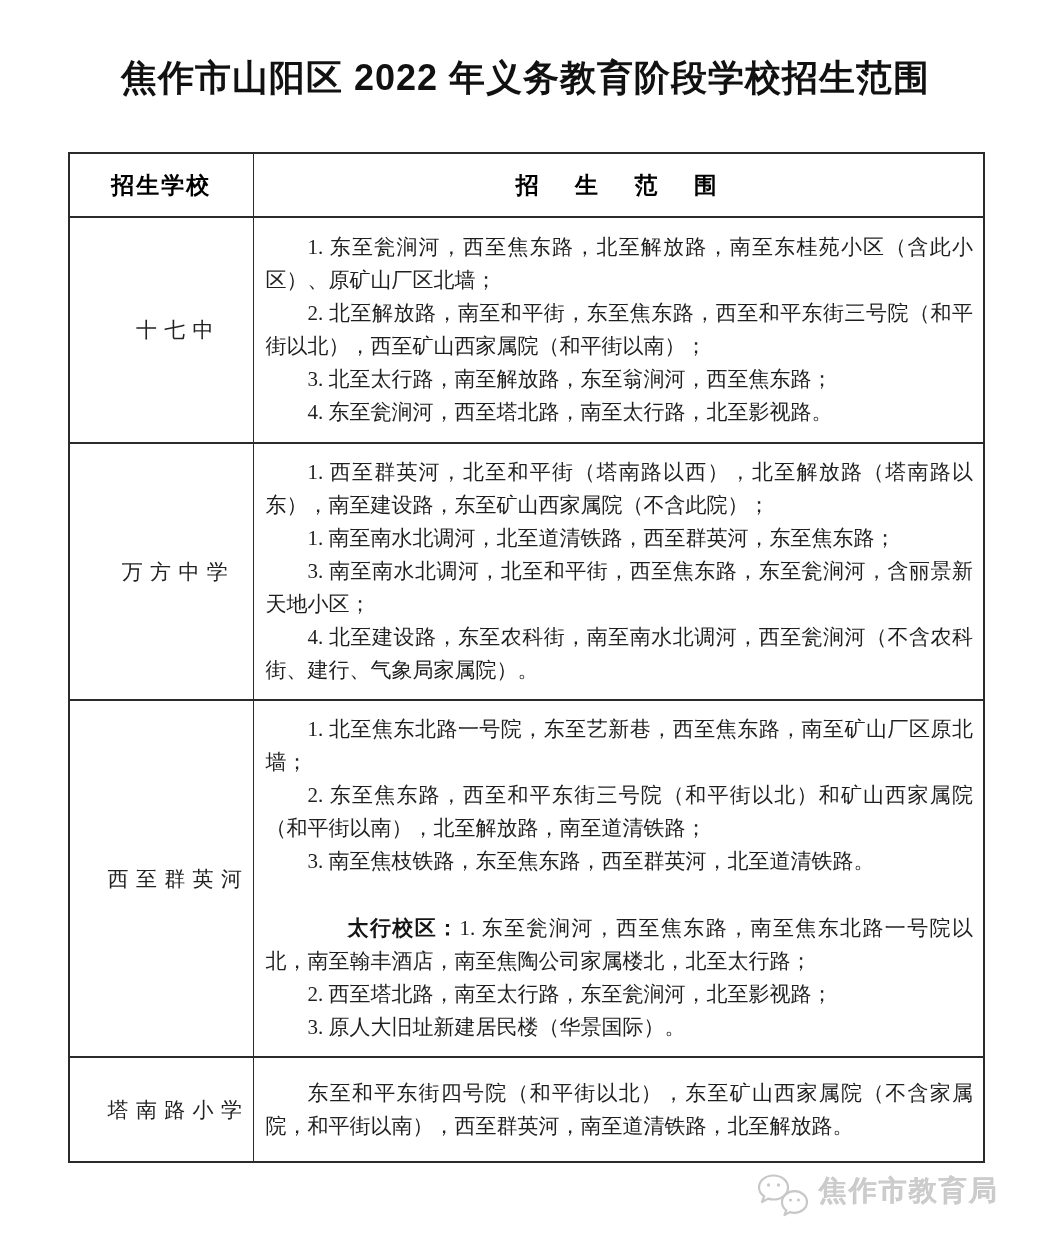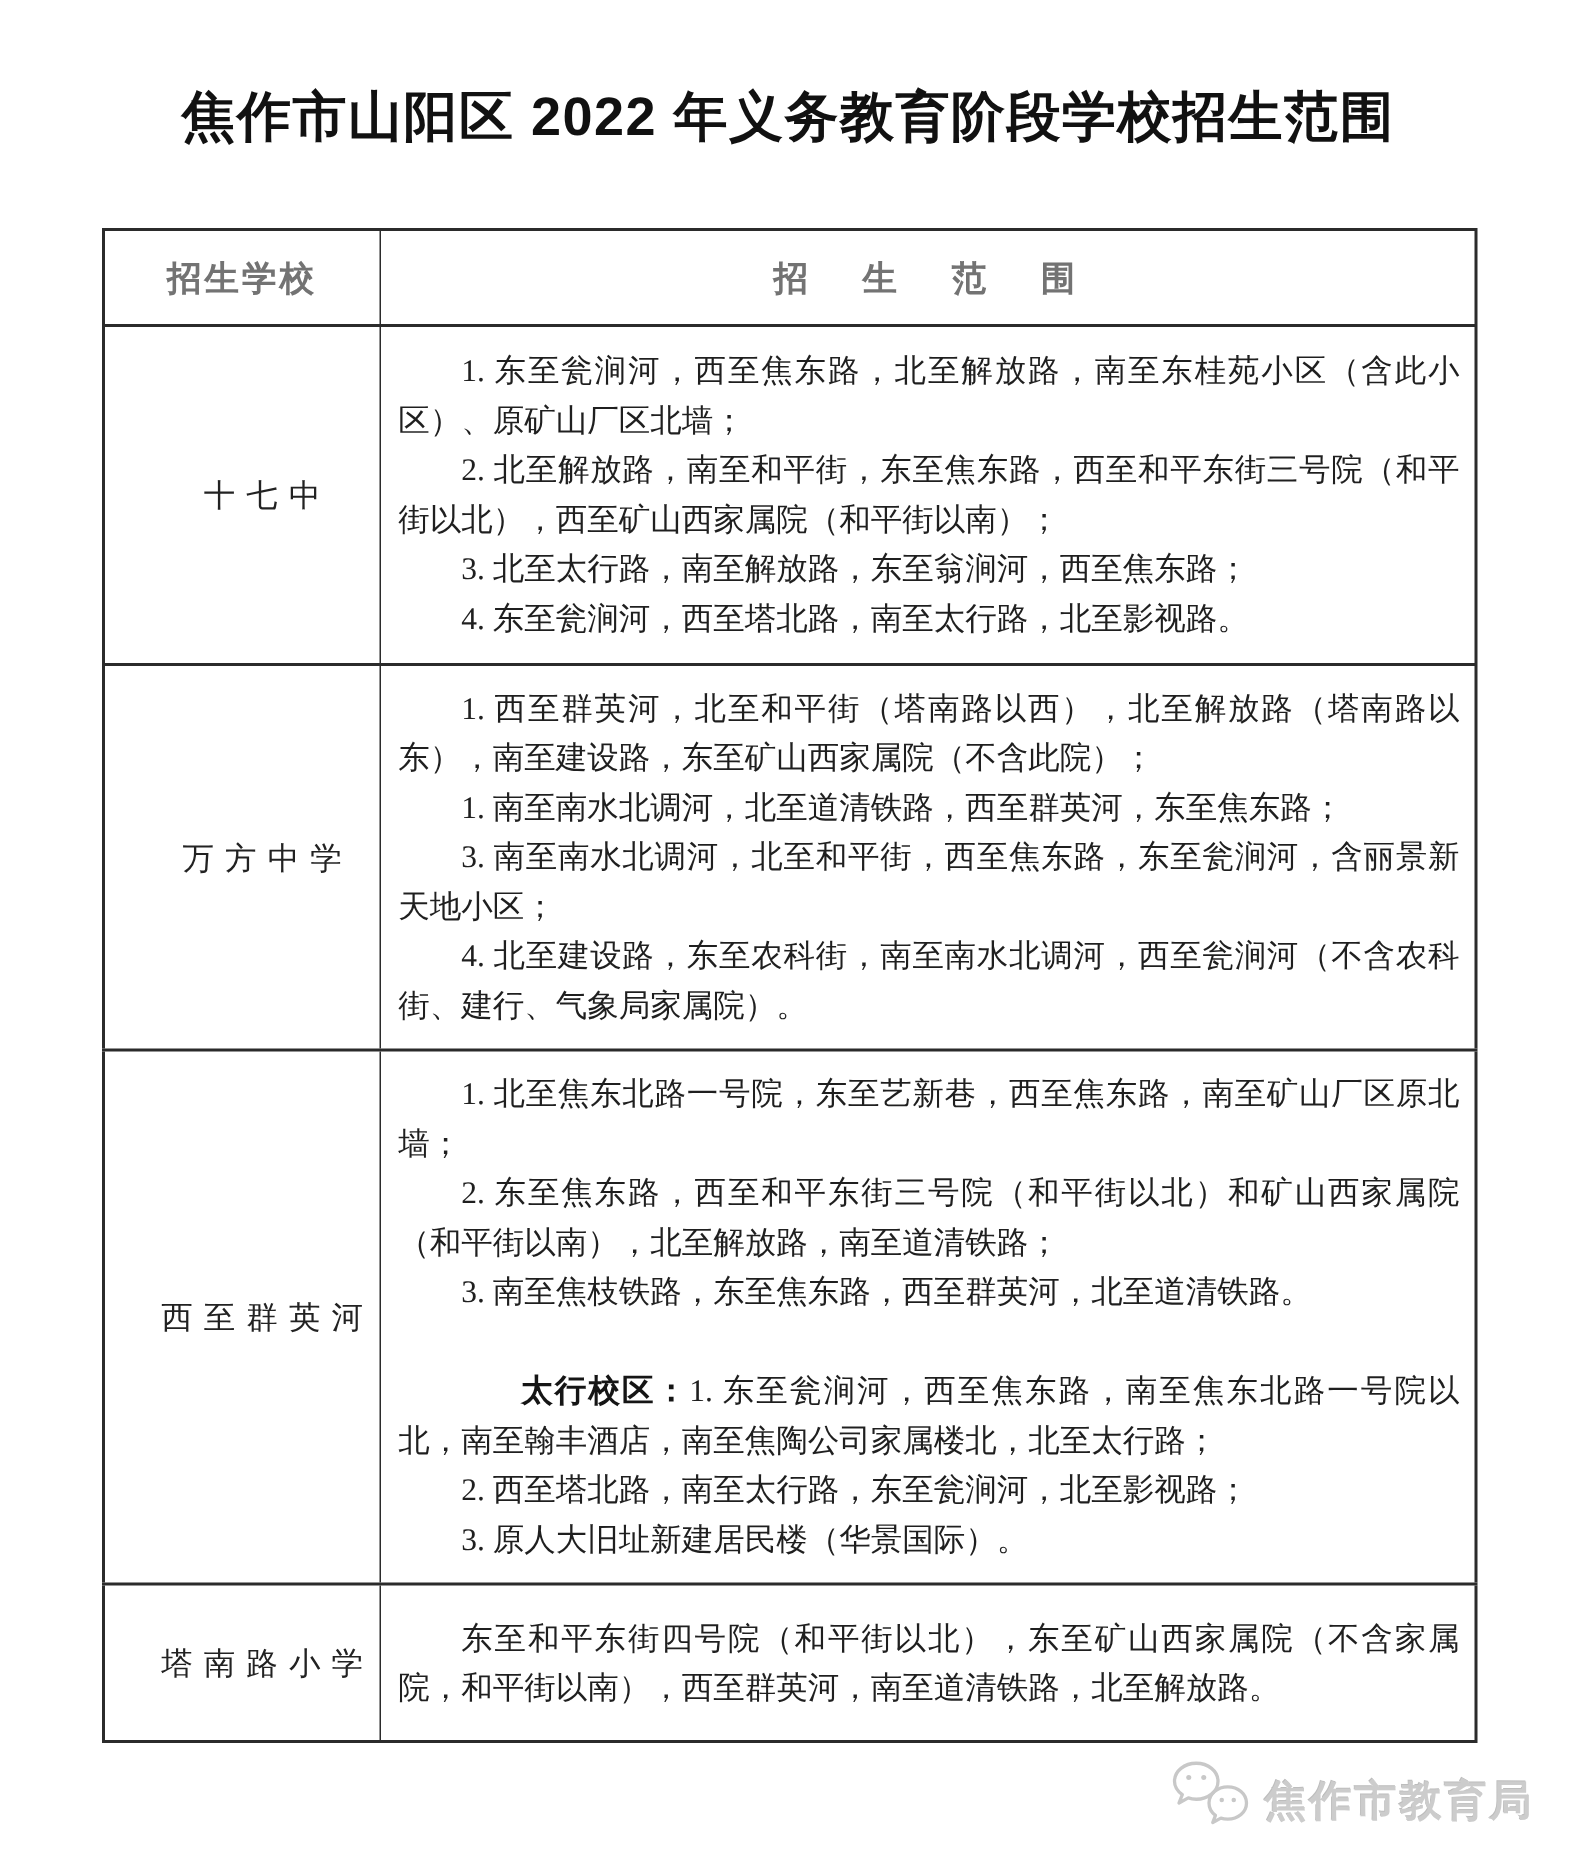--- a/index.html
+++ b/index.html
@@ -22,21 +22,21 @@
   }
   table.enroll th, table.enroll td {
     border:2px solid #2b2b2b;
     border-left-width:1px; border-right-width:1px;
   }
   table.enroll { border:2px solid #2b2b2b; }
   col.c-school { width:184px; }
   th {
     font-family:"Liberation Sans","DejaVu Sans",sans-serif;
     font-weight:bold; font-size:23px; height:64px;
-    vertical-align:middle; color:#737373;margin-left:31px;
+    vertical-align:middle; color:#000000;margin-left:31px;
   }
   th.h-range { word-spacing:22px; letter-spacing:4px; }
   th.h-school { letter-spacing:2px; }
   td.school-cell {
     text-align:center; vertical-align:middle;
     font-size:21px; letter-spacing:0.35em; text-indent:0.35em;
     color:#222;
     padding-left:27px;
   }
   td.range-cell {
@@ -51,22 +51,22 @@
     font-family:"Liberation Sans","DejaVu Sans",sans-serif;
     color:#151515;
     margin-left:40px;
   }
   .blank-line { height:33px; }
   tr.r1 { height:226px; }
   tr.r2 { height:257px; }
   tr.r3 { height:352px; }
   tr.r4 { height:105px; }
   .watermark {
-    position:absolute; top:1172px; right:28px;
-    display:flex; align-items:flex-end; gap:8px;
+    position:absolute; top:1172px; right:52px;
+    display:flex; align-items:flex-start; gap:8px;
   }
   .watermark-text {
     font-size:28px; font-weight:bold; letter-spacing:2px;
     color:#cccccc;
     text-shadow:1px 1px 0 #ffffff, -0.5px -0.5px 0 #bdbdbd;
     font-family:"Liberation Serif","DejaVu Serif",serif;
   }
   .wechat-icon svg { display:block; }
 </style>
 </head>

